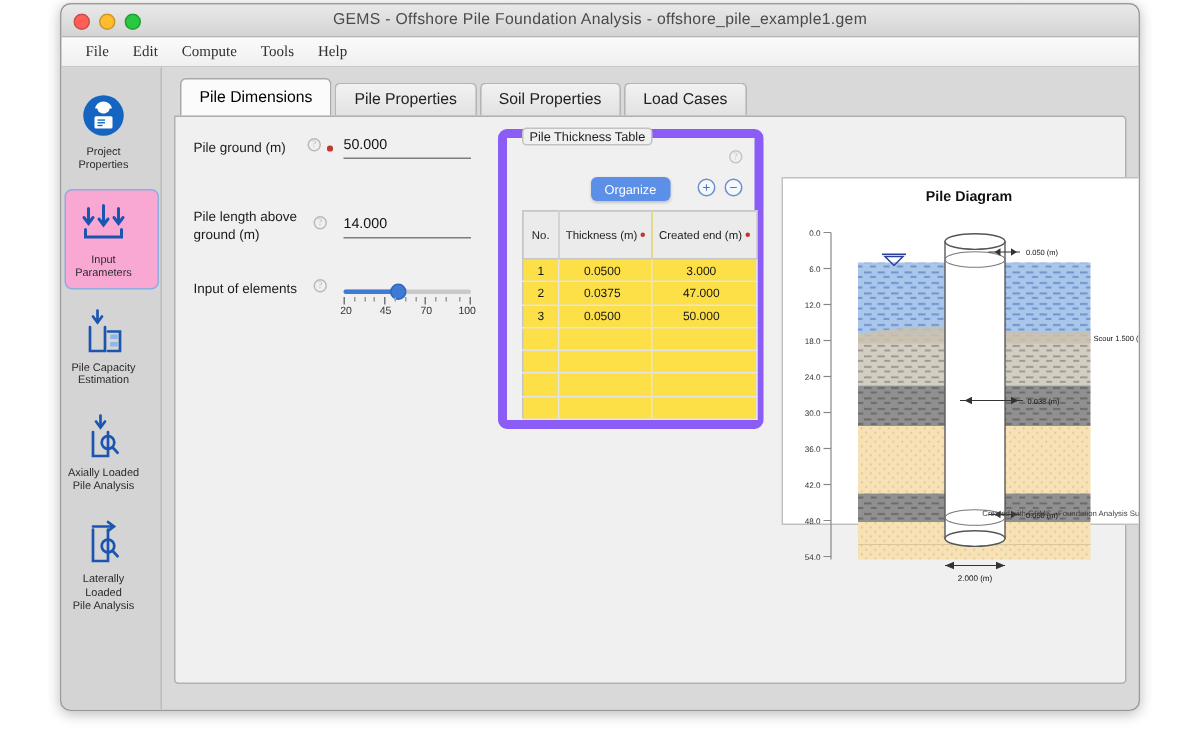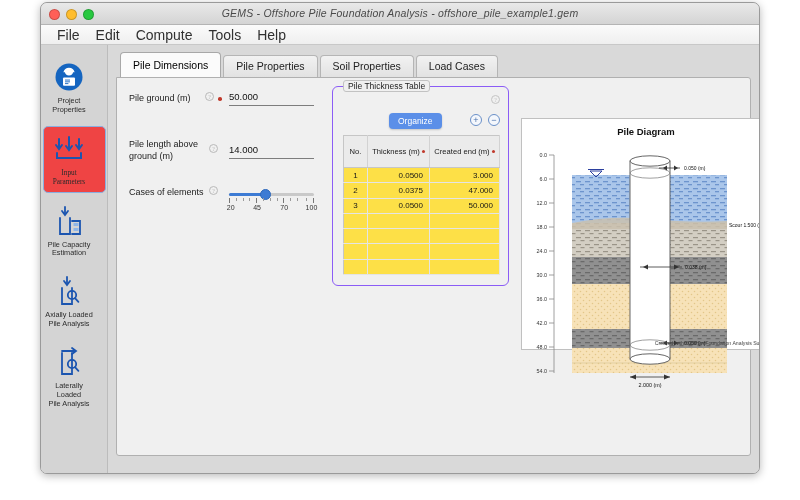--- a/index.html
+++ b/index.html
@@ -22,21 +22,20 @@
     overflow: hidden;
   }
 
   
   #titlebar {
     position: relative;
     height: 22px;
     background: linear-gradient(#e9e9e9, #d4d4d4);
     border-bottom: 1px solid #b4b4b4;
     border-radius: 6px 6px 0 0;
-    font-style: italic;
   }
   .traffic {
     position: absolute; top: 6px;
     width: 11px; height: 11px; border-radius: 50%;
     border: 1px solid rgba(0,0,0,0.20);
   }
   #tl-close { left: 8px;  background: #ff5f57; }
   #tl-min   { left: 25px; background: #ffbd2e; }
   #tl-max   { left: 42px; background: #28c840; }
   #title-text {
@@ -48,22 +47,22 @@
 
   
   #menubar {
     height: 20px;
     background: linear-gradient(#fbfbfb, #efefef);
     border-bottom: 1px solid #c8c8c8;
     display: flex; align-items: center;
     padding-left: 8px;
   }
   .menu-item {
-    font-size: 14px; color: #303030;
-    padding: 2px 8px; cursor: default;
+    font-size: 10px; color: #303030;
+    padding: 2px 8px; cursor: default; font-family: Liberation Serif, serif;
   }
 
   
   #body {
     position: relative;
     height: 429px;
     background: #d9d9d9;
     display: flex;
   }
 
@@ -76,23 +75,22 @@
     flex-shrink: 0;
   }
   .side-item {
     width: 63px; margin: 0 auto 6px auto;
     padding: 5px 12px 5px 2px;
     border-radius: 5px;
     text-align: center;
     cursor: default;
   }
   .side-item.active {
-    background: #ef4444;
+    background: #f9a8d4;
     border: 1px solid #8aaee0;
-    font-family: Liberation Serif, serif;
   }
   .side-icon { height: 34px; display: flex; align-items: center; justify-content: center; }
   .side-label {
     font-size: 7.3px; color: #2b2b2b;
     line-height: 1.22; margin-top: 3px;
     white-space: pre-line;
   }
 
   
   #content { flex: 1; position: relative; padding: 8px 8px 0 8px; }
@@ -181,21 +179,21 @@
   #slider-nums span {
     position: absolute; top: 0;
     font-size: 7px; color: #333;
     transform: translateX(-50%);
   }
 
   
   #tt-group {
     position: absolute; left: 215px; top: 8px;
     width: 177px; height: 200px;
-    border: 1px solid #8b5cf6; border-radius: 6px;
+    border: 6px solid #8b5cf6; border-radius: 6px;
     background: #f0f0f0;
   }
   #tt-legend {
     position: absolute; left: 10px; top: -7px;
     background: #f0f0f0;
     padding: 0 4px;
     font-size: 8.5px; color: #222;
     border: 1px solid #c2c2c2; border-radius: 3px;
   }
   #tt-help {
@@ -240,21 +238,21 @@
   }
   #tt-table th .rq {
     display: inline-block;
     width: 3px; height: 3px; border-radius: 50%;
     background: #c0392b; vertical-align: middle;
     margin-left: 2px;
   }
   #tt-table td {
     border-right: 1px solid #e4e4e4;
     border-bottom: 1px solid #e4e4e4;
-    text-align: right;
+    text-align: center;
     padding: 2px 6px 2px 2px;
     height: 15px; color: #161616;
   }
   #tt-table td.c-no { text-align: center; padding-right: 2px; }
   #tt-table th.h-no { width: 24px; }
   #tt-table th.h-th { width: 62px; }
 
   
   #diagram {
     position: absolute; left: 404px; top: 8px;
@@ -401,21 +399,21 @@
           </div>
 
           <div class="field" style="margin-bottom:22px;">
             <div class="f-label">Pile length above ground (m)</div>
             <div class="help-dot" style="left:80px; top:6px;">?</div>
             <div class="f-value" style="top:6px;">14.000</div>
           </div>
 
 
           <div class="field">
-            <div class="f-label">Cases of elements</div>
+            <div class="f-label">Input of elements</div>
             <div class="help-dot" style="left:80px; top:0;">?</div>
             <div id="slider-wrap">
               <div id="slider-track">
                 <div id="slider-fill"></div>
                 <div id="slider-knob"></div>
               </div>
               <div id="slider-ticks">
                 <i class="maj" style="left:0%"></i>
                   <i style="left:8%"></i>
                   <i style="left:16%"></i>

